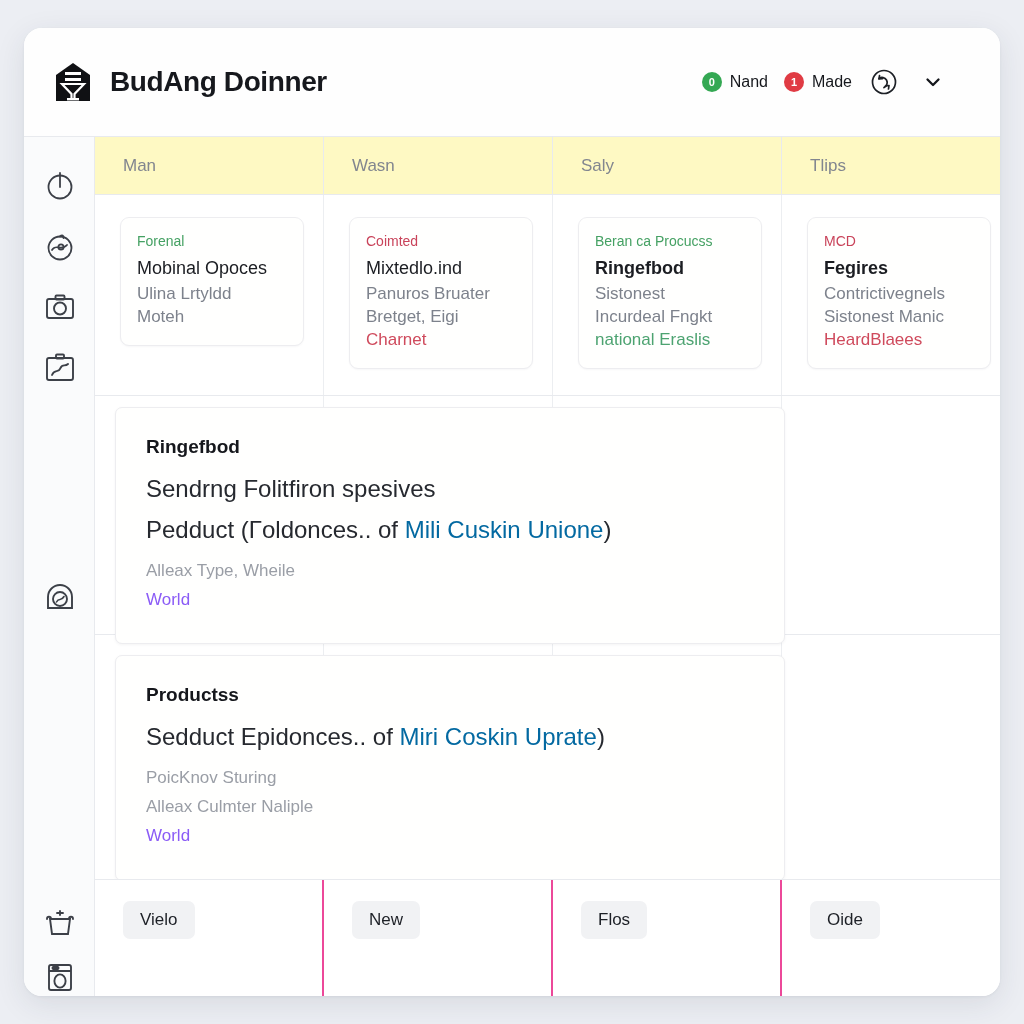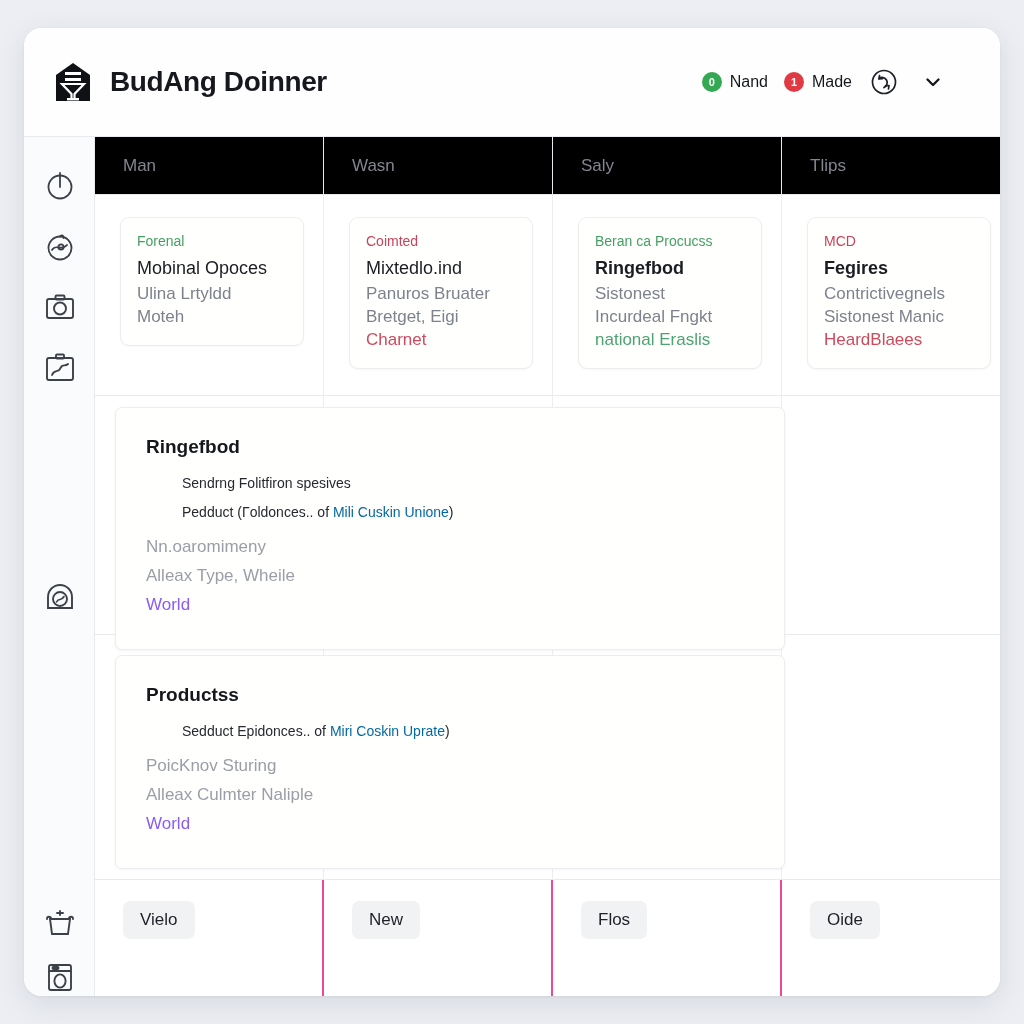--- a/index.html
+++ b/index.html
@@ -143,21 +143,21 @@
   #grid-area {
     flex: 1 1 auto;
     position: relative;
     min-width: 0;
   }
 
   
   #column-header {
     height: 58px;
     display: flex;
-    background: #000000;
+    background: #fef9c3;
     border-bottom: 1px solid #e8eaee;
   }
 
   .col-head {
     flex: 0 0 229px;
     display: flex;
     align-items: center;
     padding-left: 28px;
     border-right: 1px solid #e8eaee;
     font-size: 17px;
@@ -259,25 +259,24 @@
 
   .panel-title {
     font-size: 19px;
     font-weight: bold;
     color: #15171c;
     margin-bottom: 17px;
     white-space: nowrap;
   }
 
   .panel-line {
-    font-size: 14px;
+    font-size: 24px;
     color: #26292f;
     margin-bottom: 13px;
     white-space: nowrap;
-    margin-left: 36px;
   }
 
   .panel-line b { font-weight: normal; color: #0369a1; }
 
   .panel-sub {
     font-size: 17px;
     color: #9a9ea6;
     margin-top: 2px;
     line-height: 1.6;
     white-space: nowrap;
@@ -491,21 +490,20 @@
             <div class="mini-line red">HeardBlaees</div>
           </div>
         </div>
 
       </div>
 
       <div class="wide-panel" style="top:270px">
         <div class="panel-title">Ringefbod</div>
         <div class="panel-line">Sendrng Folitfiron spesives</div>
         <div class="panel-line"><span>Pedduct (Γoldonces.. of </span><b>Mili Cuskin Unione</b><span>)</span></div>
-        <div class="panel-sub">Nn.oaromimeny</div>
         <div class="panel-sub">Alleax Type, Wheile</div>
         <div class="panel-sub red">World</div>
       </div>
 
       <div class="wide-panel" style="top:518px">
         <div class="panel-title">Productss</div>
         <div class="panel-line"><span>Sedduct Epidonces.. of </span><b>Miri Coskin Uprate</b><span>)</span></div>
         <div class="panel-sub">PoicKnov Sturing</div>
         <div class="panel-sub">Alleax Culmter Naliple</div>
         <div class="panel-sub red">World</div>

